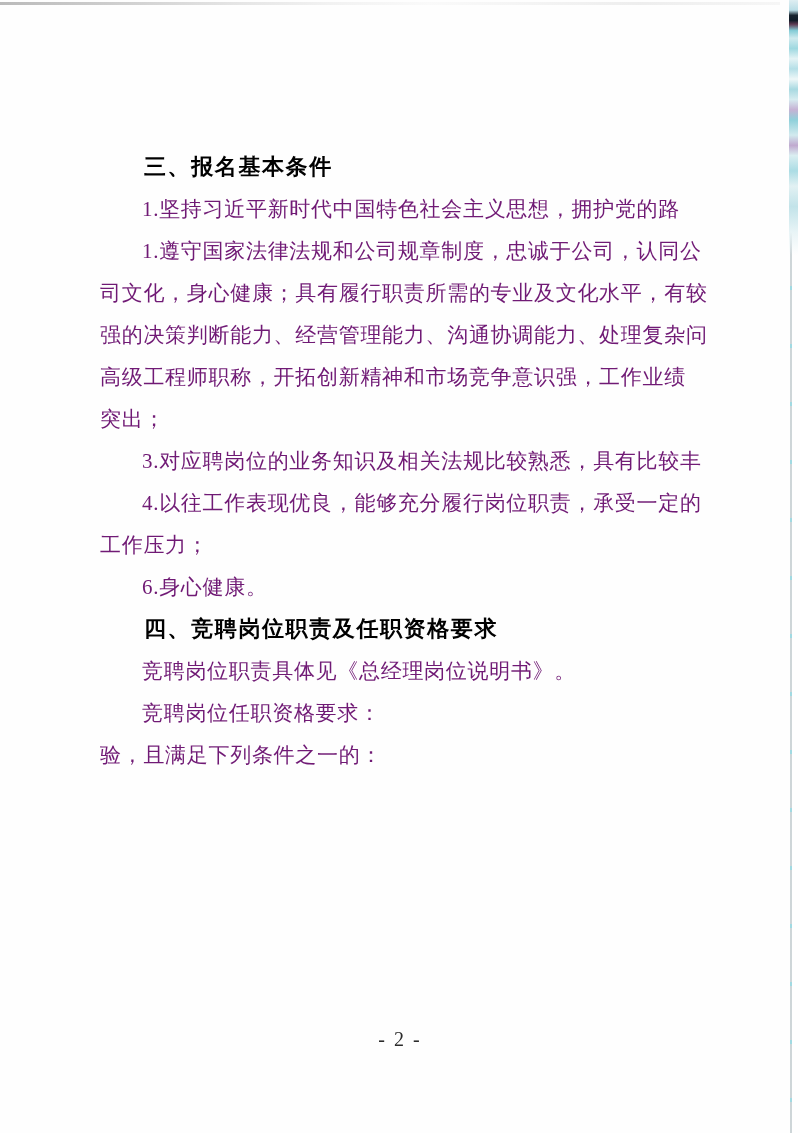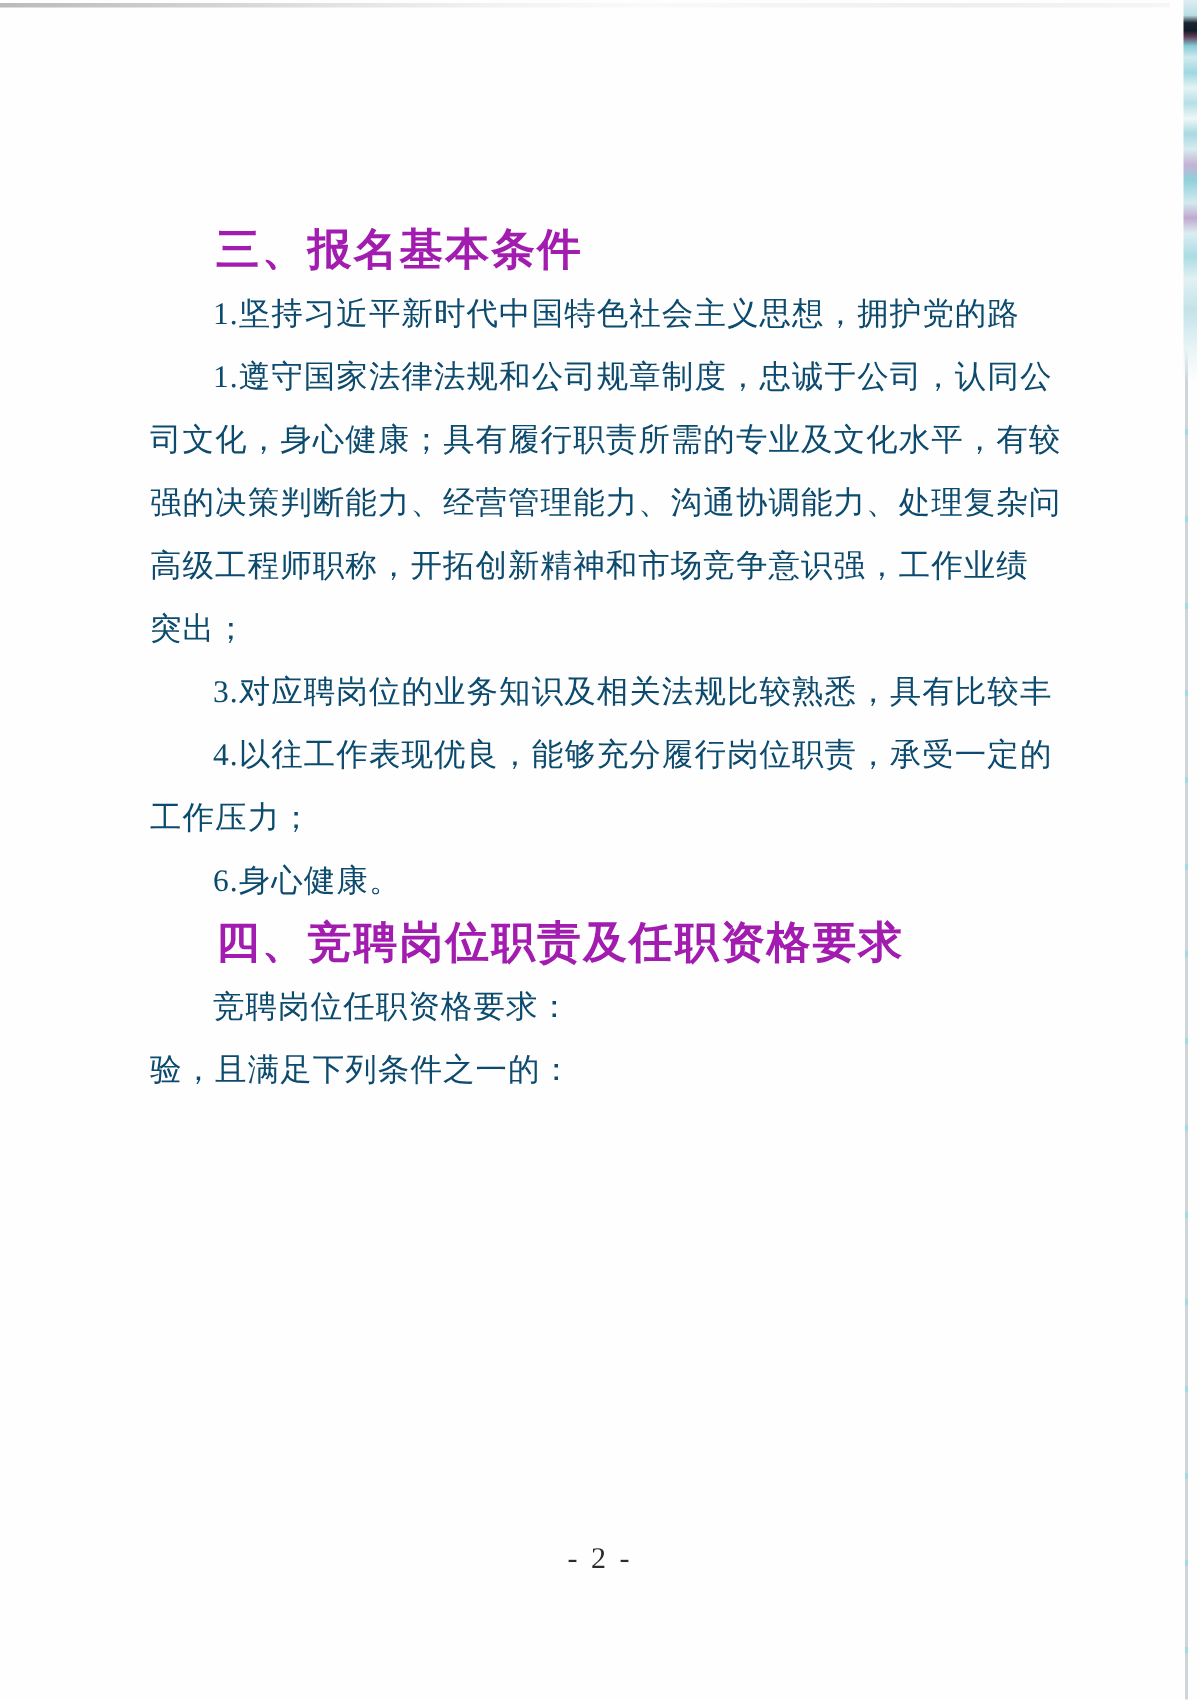--- a/index.html
+++ b/index.html
@@ -21,34 +21,34 @@
     left: 100px;
     top: 146px;
     width: 620px;
   }
   .line {
     margin: 0;
     height: 42px;
     line-height: 42px;
     font-size: 21px;
     letter-spacing: 0.7px;
-    color: #0c4a6e;
+    color: #701a75;
     white-space: nowrap;
     font-family: "Liberation Serif", serif;
     font-weight: normal;
   }
   .ind {
     padding-left: 42px;
   }
   .head {
     font-family: "Liberation Sans", sans-serif;
     font-weight: bold;
-    font-size: 29px;
+    font-size: 22px;
     letter-spacing: 1.6px;
-    color: #a21caf;
+    color: #000000;
     padding-left: 44px;
   }
 
   
   .pageno {
     position: absolute;
     top: 1026px;
     left: 0;
     width: 800px;
     text-align: center;
@@ -140,20 +140,21 @@
   <p class="line ind">3.对应聘岗位的业务知识及相关法规比较熟悉，具有比较丰</p>
 
   <p class="line ind">4.以往工作表现优良，能够充分履行岗位职责，承受一定的</p>
   <p class="line">工作压力；</p>
 
 
   <p class="line ind">6.身心健康。</p>
 
   <h3 class="line head">四、竞聘岗位职责及任职资格要求</h3>
 
+  <p class="line ind">竞聘岗位职责具体见《总经理岗位说明书》。</p>
 
   <p class="line ind">竞聘岗位任职资格要求：</p>
 
   <p class="line">验，且满足下列条件之一的：</p>
 
 </div>
 
 <div class="pageno">- 2 -</div>
 
 </body></html>

